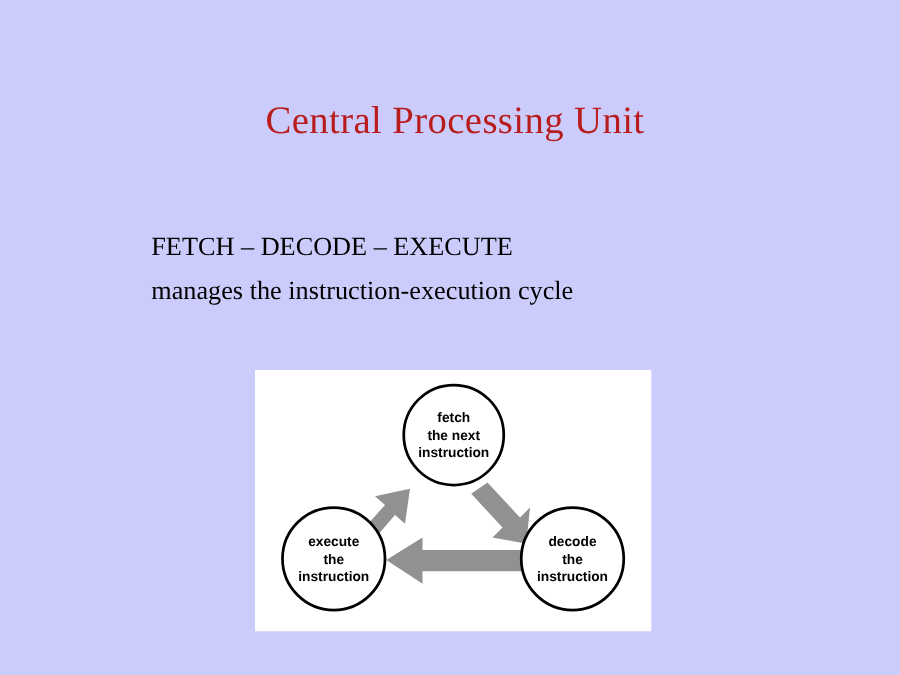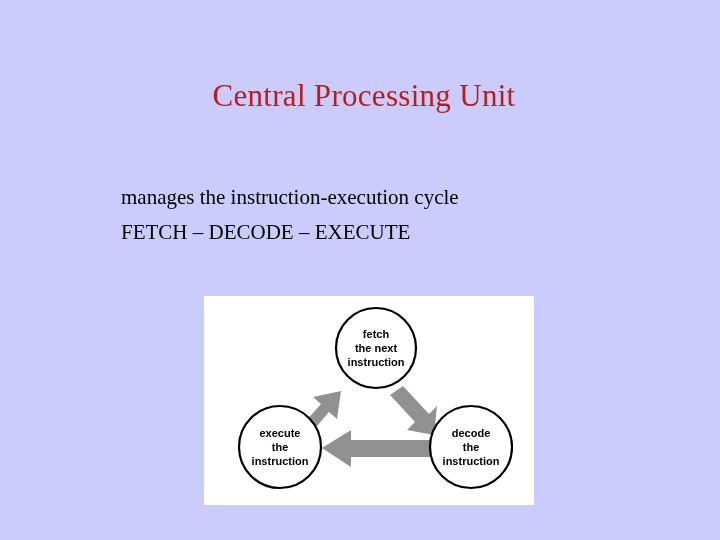--- a/index.html
+++ b/index.html
@@ -46,21 +46,20 @@
     text-align: left;
     white-space: nowrap;
   }
   .diagram-panel {
     position: absolute;
     left: 204px;
     top: 296px;
     width: 317px;
     height: 209px;
     background: #ffffff;
-    padding-left: 13px;
   }
   .diagram-svg {
     display: block;
     width: 317px;
     height: 209px;
   }
   .node-text {
     font-family: "Liberation Sans", sans-serif;
     font-size: 11px;
     font-weight: bold;
@@ -70,22 +69,22 @@
   }
 </style>
 </head>
 <body>
 
 <div class="slide">
 
   <div class="slide-title">Central Processing Unit</div>
 
   <div class="body-block">
+    <div class="body-line">FETCH – DECODE – EXECUTE</div>
     <div class="body-line">manages the instruction-execution cycle</div>
-    <div class="body-line">FETCH – DECODE – EXECUTE</div>
   </div>
 
   <div class="diagram-panel">
     <svg class="diagram-svg" viewBox="0 0 317 209" xmlns="http://www.w3.org/2000/svg">
 
       <g>
         <polygon points="78,137 104,108 96,101 124,95 120,123 112,116 87,145" fill="#919191"></polygon>
       </g>
 
       <g>

